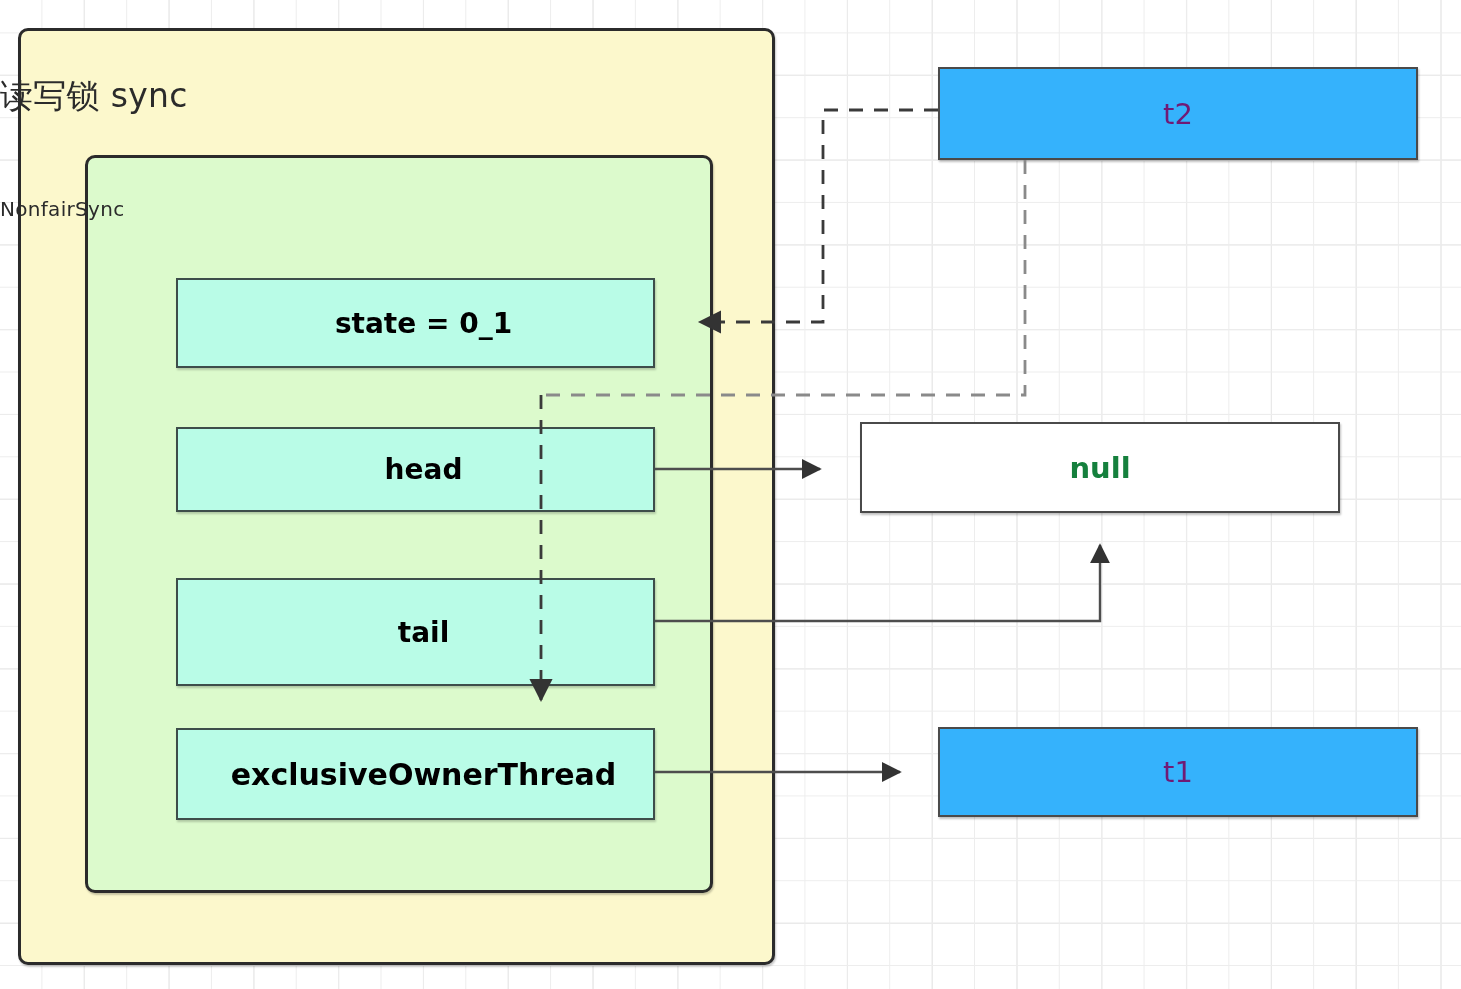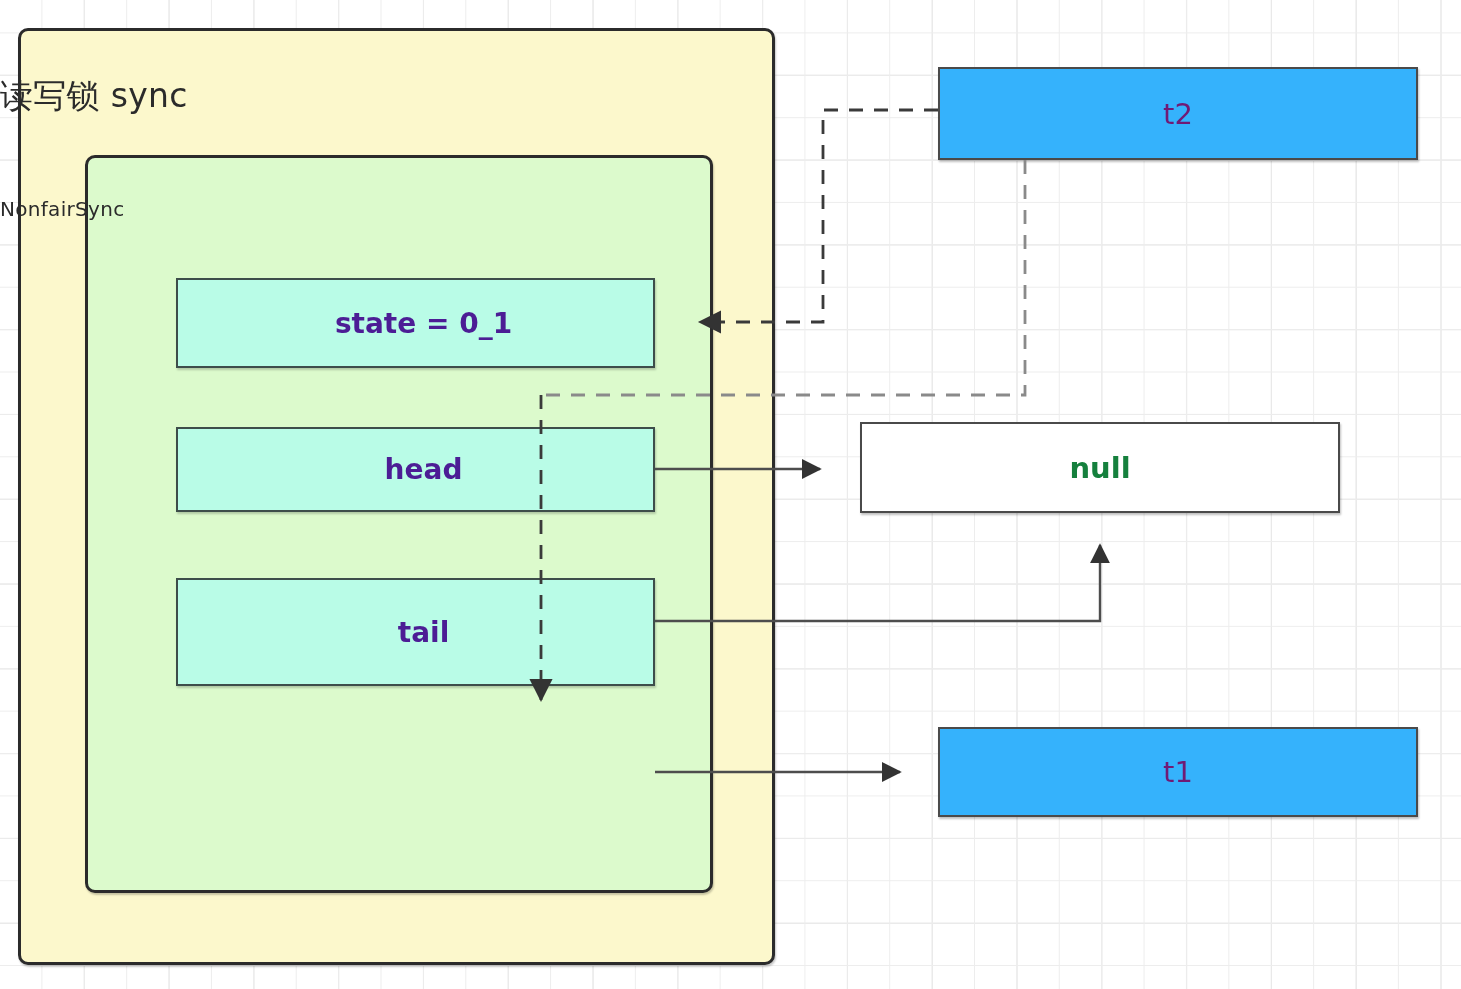--- a/index.html
+++ b/index.html
@@ -58,21 +58,21 @@
   .field {
     left: 176px;
     width: 479px;
     background: #B9FCE7;
     border: 2px solid #3d4d4a;
     display: flex;
     align-items: center;
     justify-content: center;
     font-size: 28px;
     font-weight: bold;
-    color: #4c1d95;
+    color: #000000;
     box-shadow: 1px 2px 2px rgba(0,0,0,0.20);
     padding-left: 16px;
   }
   .f-state { top: 278px; height: 90px; }
   .f-head  { top: 427px; height: 85px; }
   .f-tail  { top: 578px; height: 108px; }
   .f-eot   { top: 728px; height: 92px; font-size: 30px; }
 
   .thread-box {
     left: 938px;
@@ -137,20 +137,21 @@
 
   <div class="box inner-sync"></div>
   <div class="section-title title-inner">NonfairSync</div>
 
   <div class="box field f-state">state = 0_1</div>
 
   <div class="box field f-head">head</div>
 
   <div class="box field f-tail">tail</div>
 
+  <div class="box field f-eot">exclusiveOwnerThread</div>
 
   <div class="box thread-box t2-box">t2</div>
 
   <div class="box null-box">null</div>
 
   <div class="box thread-box t1-box">t1</div>
 
   <svg class="edges" viewBox="0 0 1461 989">
     <defs>
       <marker id="arrow-dark" viewBox="0 0 12 12" refX="10" refY="6" markerWidth="9" markerHeight="9" orient="auto-start-reverse">

